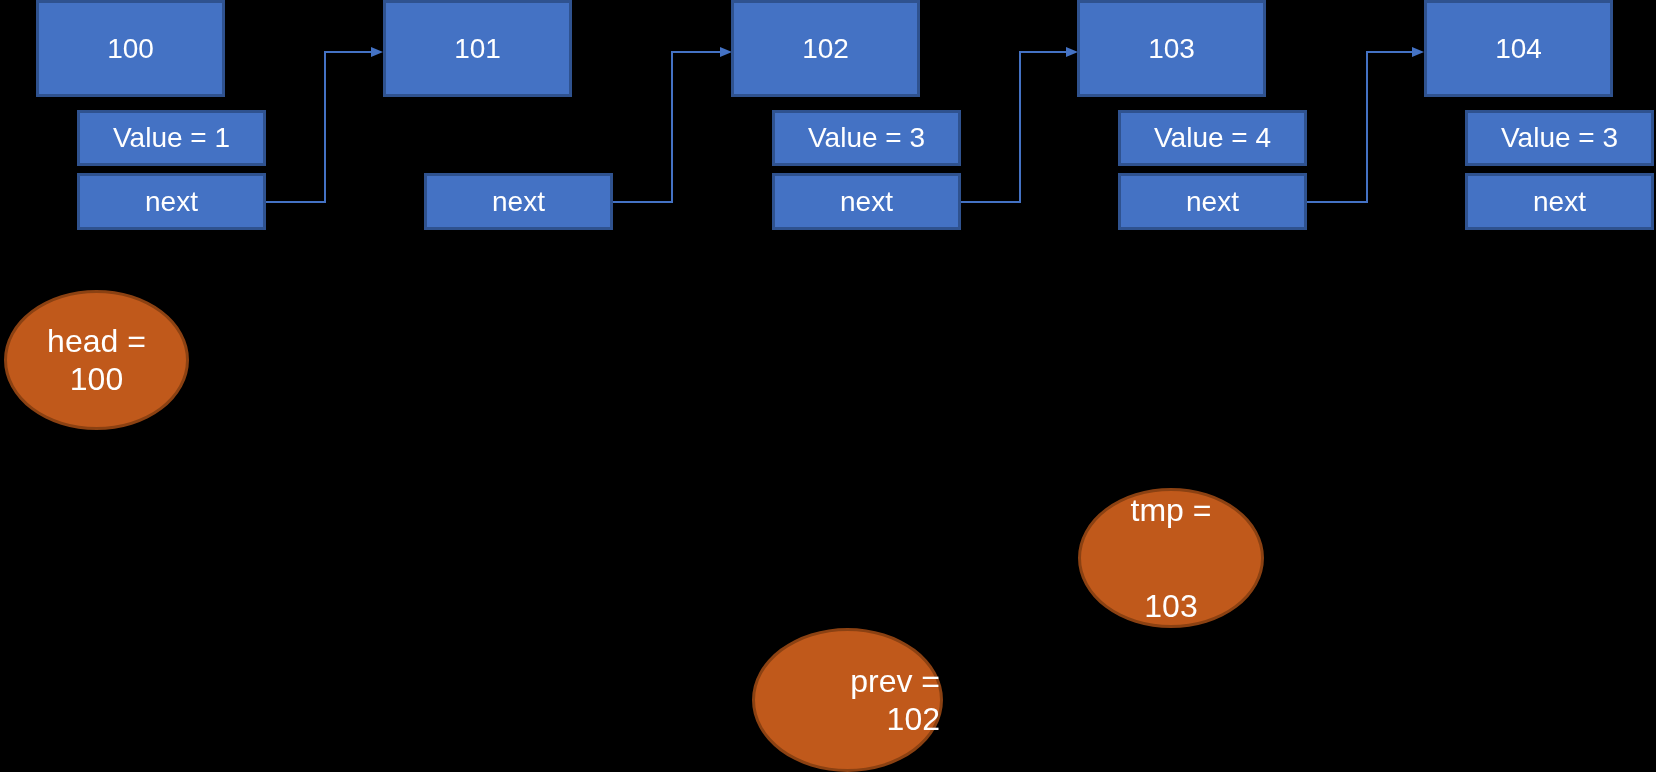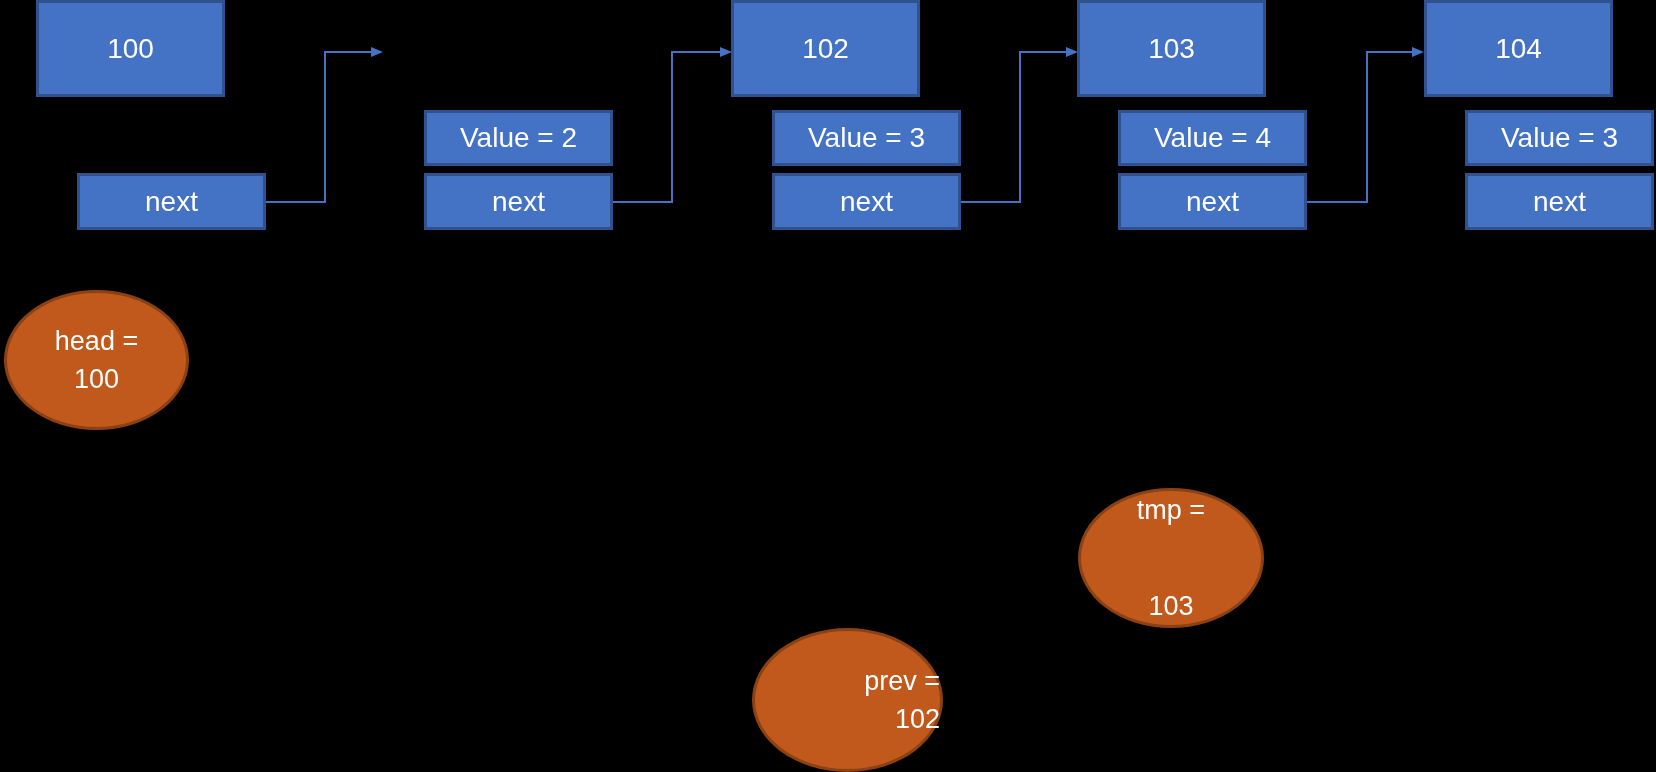--- a/index.html
+++ b/index.html
@@ -57,21 +57,21 @@
     position: absolute;
     box-sizing: border-box;
     background: var(--pointer-fill, #C0591B);
     border: 3px solid var(--pointer-border, #8B4112);
     border-radius: 50%;
     display: flex;
     flex-direction: column;
     align-items: center;
     justify-content: center;
     text-align: center;
-    font-size: 27px;
+    font-size: 32px;
     line-height: 38px;
   }
   .ptr-head { left: 4px;    top: 290px; width: 185px; height: 140px; }
   .ptr-tmp  { left: 1078px; top: 488px; width: 186px; height: 140px; justify-content: space-between; }
   .ptr-prev { left: 752px;  top: 628px; width: 191px; height: 144px; align-items: flex-end; }
 </style>
 </head>
 <body>
 
 <div class="canvas">
@@ -85,28 +85,31 @@
     <path class="link" d="M265 202 L325 202 L325 52 L371 52" marker-end="url(#ah)"></path>
     <path class="link" d="M611 202 L672 202 L672 52 L720 52" marker-end="url(#ah)"></path>
     <path class="link" d="M961 202 L1020 202 L1020 52 L1066 52" marker-end="url(#ah)"></path>
     <path class="link" d="M1307 202 L1367 202 L1367 52 L1412 52" marker-end="url(#ah)"></path>
   </svg>
 
   <div class="node" style="left:36px">
     <div class="nbox addr">
       <span>100</span>
     </div>
+    <div class="nbox val">
+      <span>Value = 1</span>
+    </div>
     <div class="nbox nxt">
       <span>next</span>
     </div>
   </div>
 
   <div class="node" style="left:383px">
-    <div class="nbox val">
-      <span>Value = 2</span>
+    <div class="nbox addr">
+      <span>101</span>
     </div>
     <div class="nbox nxt">
       <span>next</span>
     </div>
   </div>
 
   <div class="node" style="left:731px">
     <div class="nbox addr">
       <span>102</span>
     </div>

